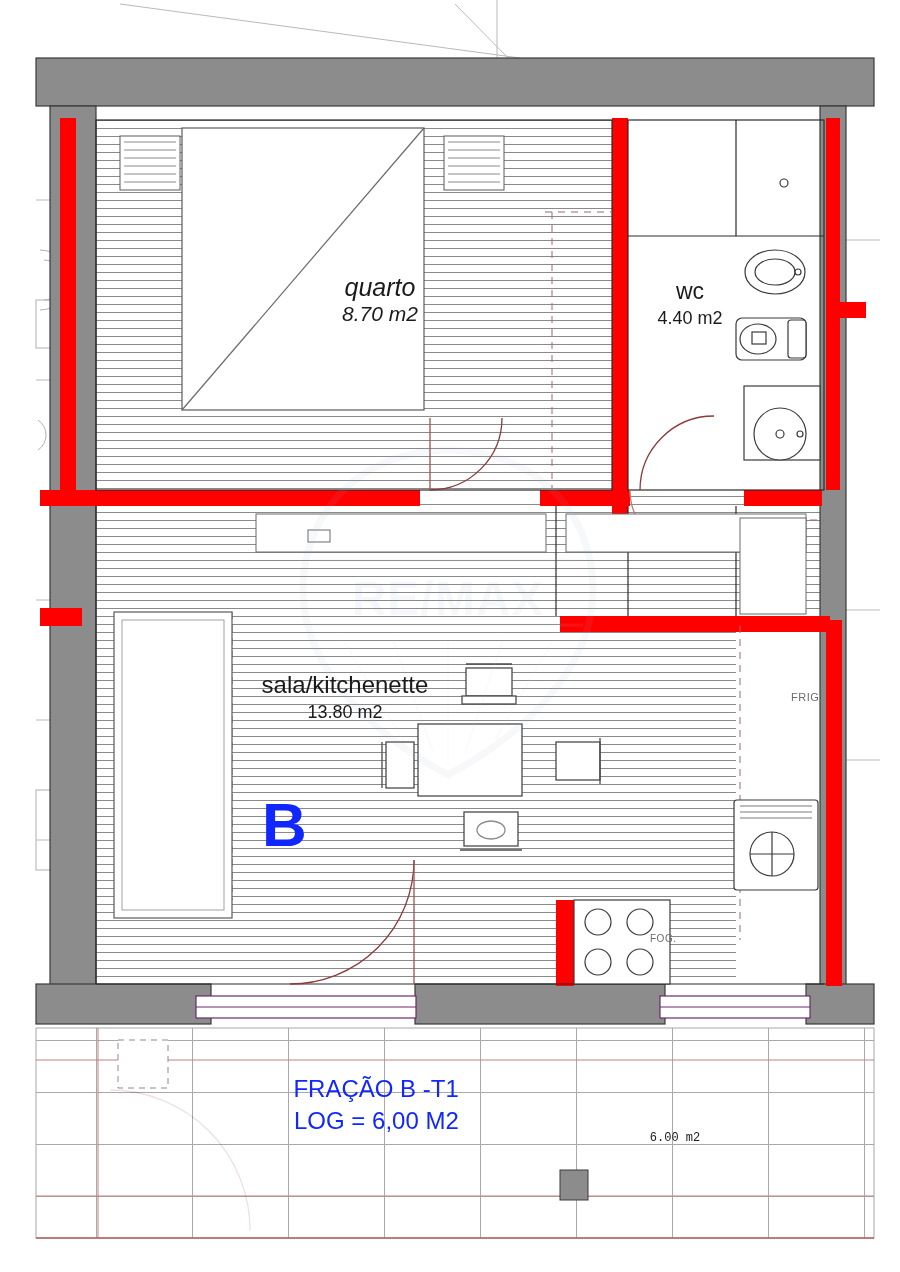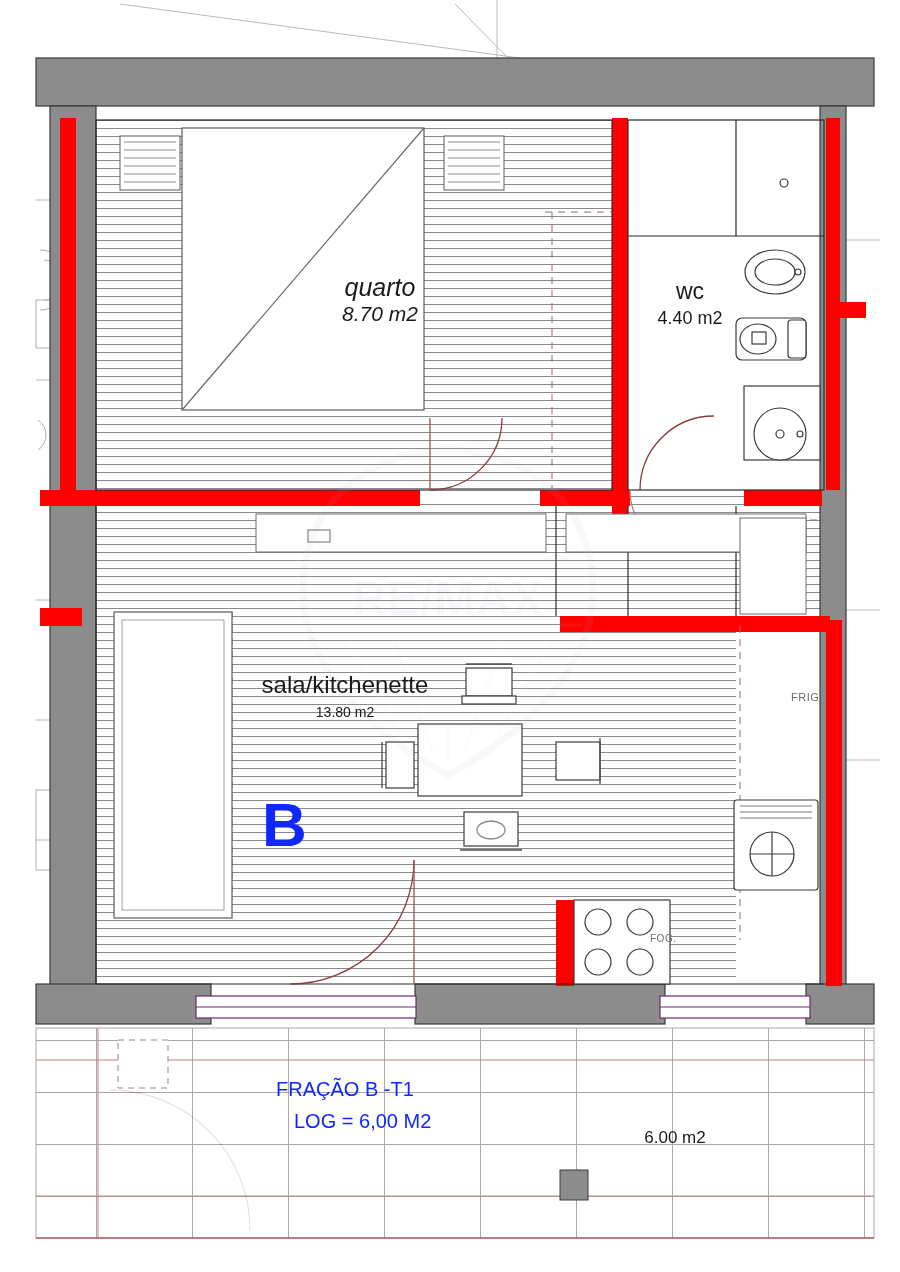--- a/index.html
+++ b/index.html
@@ -31,23 +31,23 @@
     font-size: 25px;
     line-height: 30px;
   }
   .lbl .area {
     font-size: 21px;
     line-height: 24px;
   }
   .lbl-wc .name { font-size: 23px; }
   .lbl-wc .area { font-size: 18px; }
   .lbl-sala .name { font-size: 24px; }
-  .lbl-sala .area { font-size: 14px; }
+  .lbl-sala .area { font-size: 18px; }
   .lbl-log .name { font-size: 22px; }
-  .lbl-log .area { font-size: 17px; }
+  .lbl-log .area { font-size: 12px; font-family: Liberation Mono, monospace; }
 
   #quarto-label { left: 250px; top: 272px; width: 260px; font-style: italic; }
   #wc-label     { left: 605px; top: 276px; width: 170px; }
   #sala-label   { left: 210px; top: 670px; width: 270px; }
   #lograd-label { left: 560px; top: 1126px; width: 230px; }
 
   #frac-b-letter {
     position: absolute;
     left: 262px;
     top: 794px;
@@ -55,23 +55,24 @@
     font-weight: bold;
     color: #1028ff;
     line-height: 62px;
     letter-spacing: 0px;
   }
   #fracao-block {
     position: absolute;
     left: 276px;
     top: 1073px;
     color: #1028ff;
-    font-size: 20px;
+    font-size: 24px;
     line-height: 32px;
     white-space: nowrap;
+    text-align: right;
   }
   #fracao-block .l1 { padding-left: 0px; }
   #fracao-block .l2 { padding-left: 16px; }
   #fracao-block .l3 { padding-left: 18px; }
   #fracao-block .l4 { padding-left: 14px; }
 
   #frig-label {
     position: absolute;
     left: 768px;
     top: 691px;

